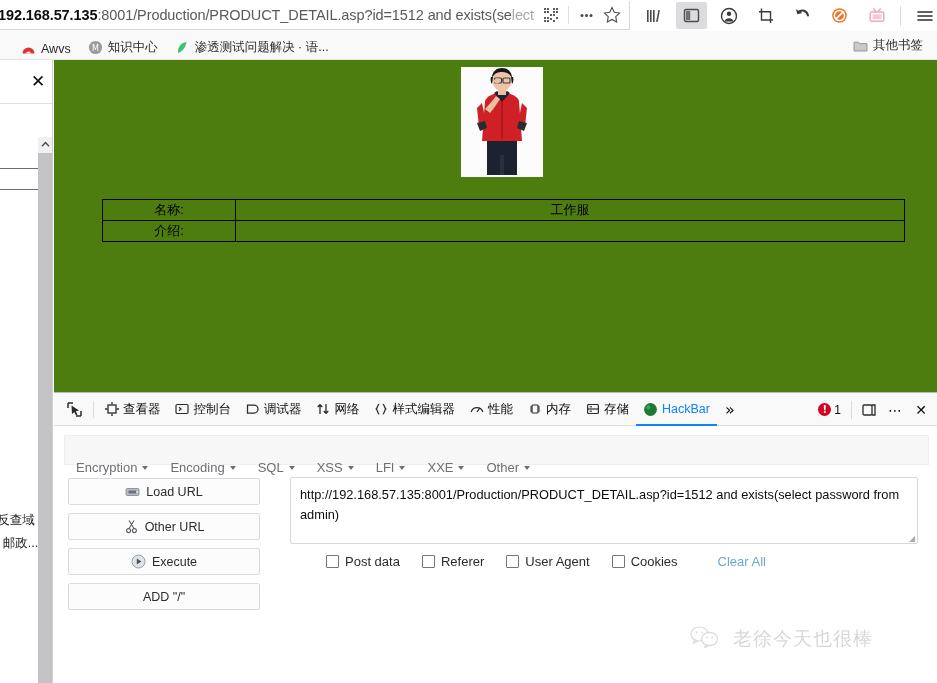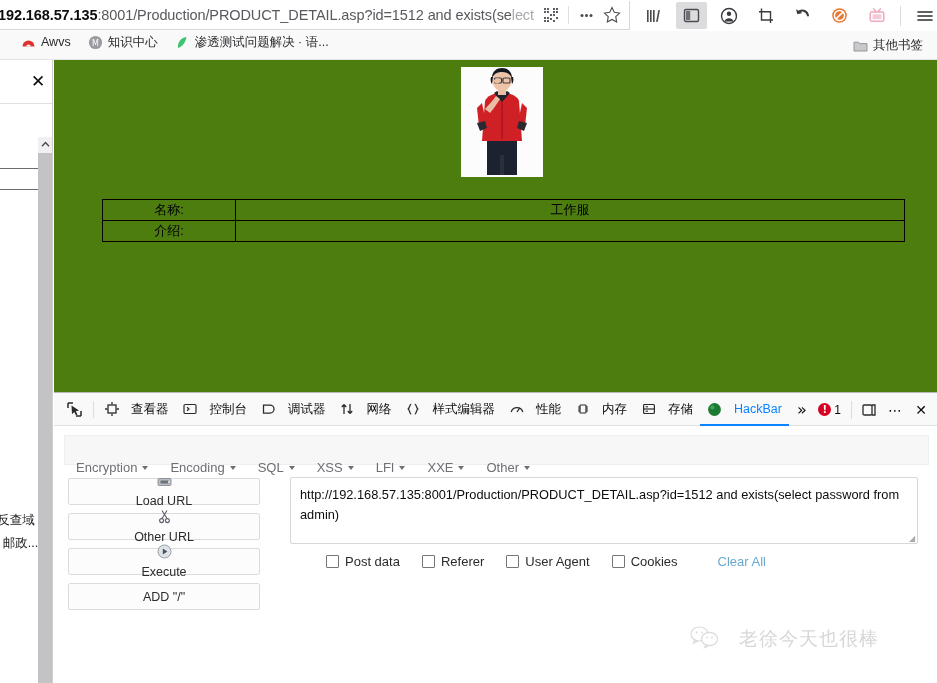--- a/index.html
+++ b/index.html
@@ -69,21 +69,21 @@
     cursor: pointer; border-radius: 2px;
   }
   .chrome-btn.active { background: #dcdcdf; }
   #chrome-sep { width: 1px; height: 20px; background: #dcdcdf; margin: 0 5px; }
 
   
   #bookmark-row {
     position: absolute; left: 0; top: 31px; width: 937px; height: 29px;
     background: #f9f9fa;
     border-bottom: 1px solid #e3e3e5;
-    display: flex; align-items: flex-start;
+    display: flex; align-items: flex-end;
   }
   .bm {
     display: flex; align-items: center; gap: 5px;
     padding: 3px 7px; margin-right: 3px;
     font-size: 12.5px; color: #2b2b2e;
     cursor: pointer; border-radius: 2px;
     white-space: nowrap;
   }
   .bm-ico { width: 15px; height: 15px; flex: 0 0 auto; display:flex; align-items:center; justify-content:center; }
   #bm-right { position: absolute; right: 4px; top: 0; height: 29px; display: flex; align-items: center; }
@@ -180,21 +180,21 @@
     border-bottom: 1px solid #e0e0e2;
     display: flex; align-items: center;
   }
   #dt-picker {
     width: 29px; height: 29px; margin: 0 1px 0 6px;
     display: flex; align-items: center; justify-content: center;
     cursor: pointer; border-radius: 2px;
   }
   #dt-pick-sep { width: 1px; height: 17px; background: #dcdcdf; margin: 0 3px; }
   .dt-tab {
-    display: flex; align-items: center; gap: 12px;
+    display: flex; align-items: center; gap: 4px;
     height: 32px; padding: 0 7px;
     font-size: 12.5px; color: #0c0c0d;
     cursor: pointer; white-space: nowrap;
     border-bottom: 2px solid transparent;
     position: relative; top: 1px;
   }
   .dt-tab.active { color: #0a84ff; border-bottom-color: #0a84ff; }
   .dt-tab-ico { width: 15px; height: 15px; flex: 0 0 auto; display:flex; align-items:center; justify-content:center; }
   #dt-overflow {
     display: flex; align-items: center; justify-content: center;
@@ -262,21 +262,20 @@
     display: flex; flex-direction: column; gap: 8px;
   }
   .hb-btn {
     height: 27px;
     background: #fcfcfd;
     border: 1px solid #dcdcdf;
     border-radius: 2px;
     display: flex; align-items: center; justify-content: center; gap: 6px;
     font-size: 12.5px; color: #2b2b2e;
     cursor: pointer;
-    flex-direction: column;
   }
   .hb-btn-ico { width: 15px; height: 15px; display:flex; align-items:center; justify-content:center; }
 
   #hb-textarea {
     position: absolute; left: 236px; top: 51px;
     width: 628px; height: 67px;
     border: 1px solid #d7d7db;
     border-radius: 2px;
     background: #fff;
     font-family: "Liberation Sans", sans-serif;
@@ -309,21 +308,21 @@
   }
   #hb-clear {
     font-size: 13px; color: #6aa8cc;
     cursor: pointer; margin-left: 18px;
     white-space: nowrap;
   }
 
   
   #watermark {
     position: absolute; left: 690px; top: 625px;
-    display: flex; align-items: center; gap: 19px;
+    display: flex; align-items: center; gap: 13px;
     opacity: 0.30;
   }
   #wm-text {
     font-size: 19px; color: #7b7b80;
     font-family: "DejaVu Sans", sans-serif;
     letter-spacing: 1px;
     white-space: nowrap;
   }
 </style>
 </head>

